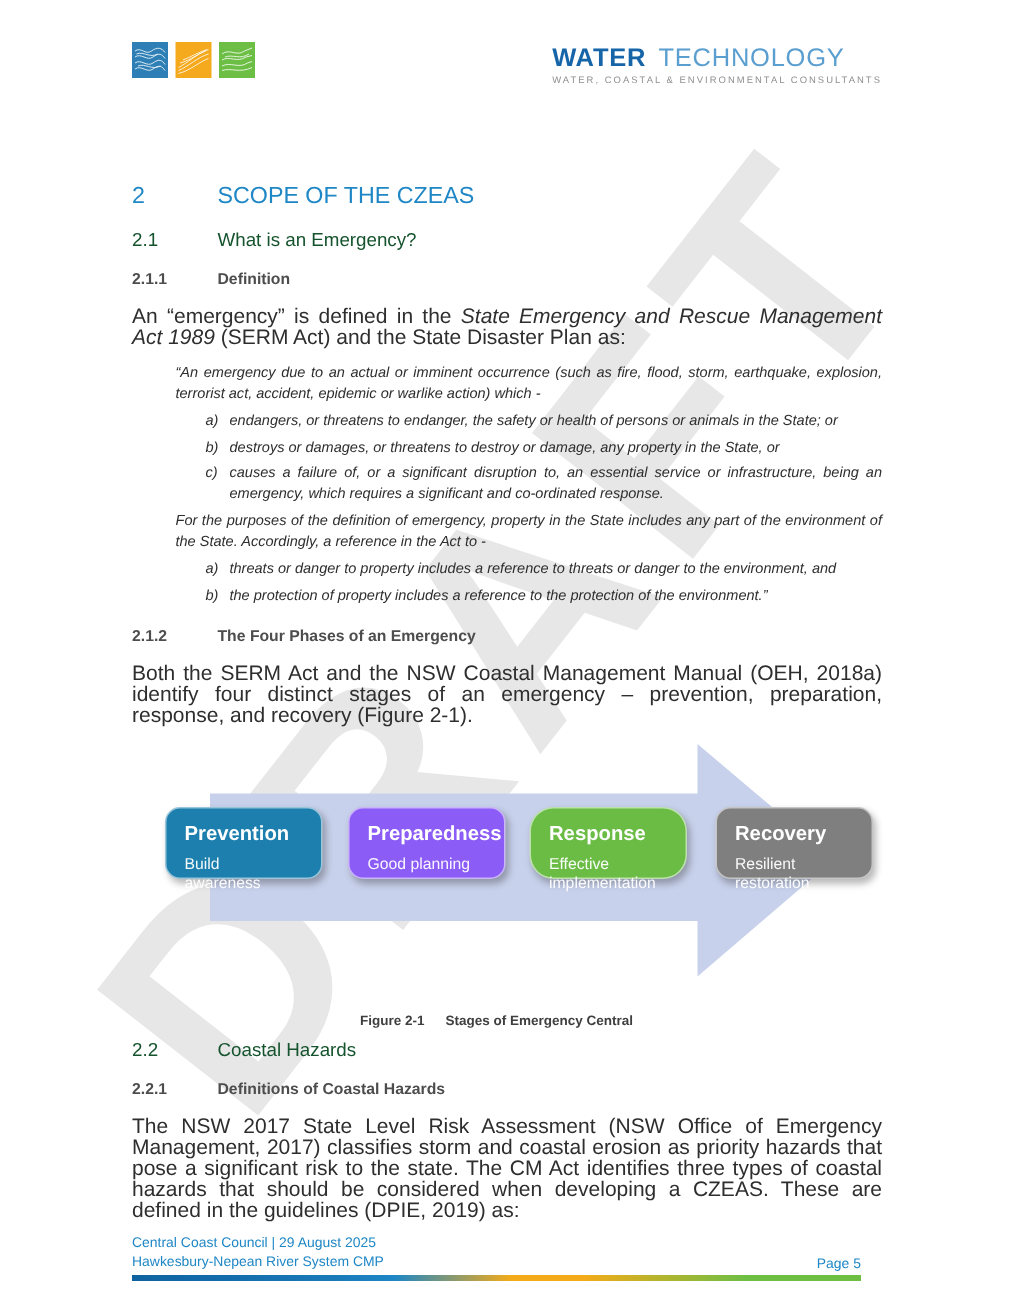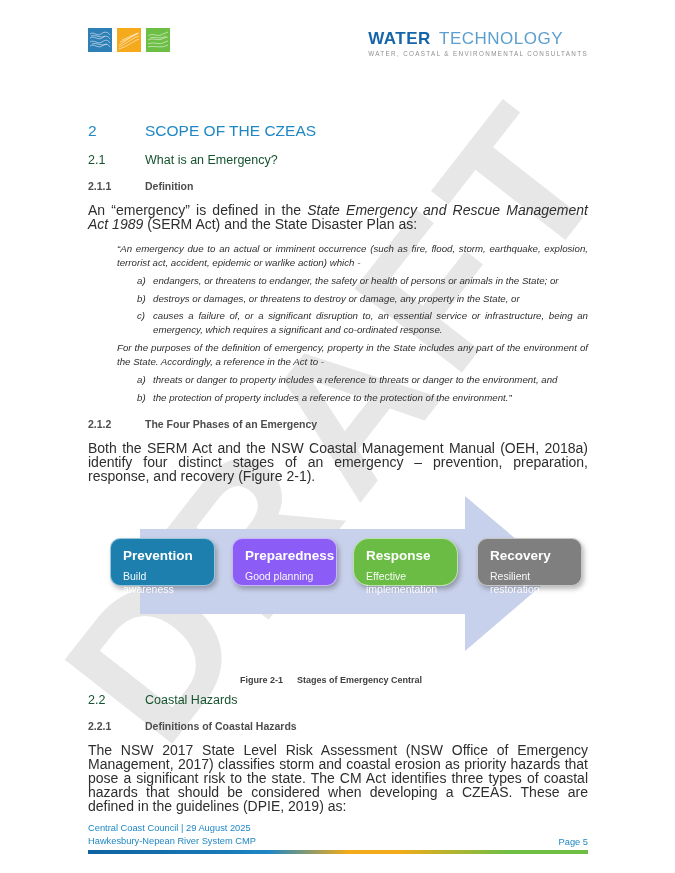--- a/index.html
+++ b/index.html
@@ -46,21 +46,21 @@
     padding:9px 12px; color:#fff; border:1px solid rgba(255,255,255,0.55);
     box-shadow:2px 3px 5px rgba(0,0,0,0.28);
   }
   .phase-title { font-size:13.5px; font-weight:700; line-height:16px; }
   .phase-sub { font-size:10.5px; line-height:13px; margin-top:6px; color:rgba(255,255,255,0.95); white-space:pre-line; }
   .b0 { left:22px; } .b1 { left:144px; } .b2 { left:265px;border-radius:16px; } .b3 { left:389px; }
   
   .caption { display:flex; margin-top:13px; margin-left:152px; font-size:9px; font-weight:700; color:#3f3f3f; }
   .caption .hnum { width:57px; flex:0 0 57px; }
   
-  .footer { position:absolute; left:88px; right:87px; bottom:19px; z-index:1; }
+  .footer { position:absolute; left:88px; right:101px; bottom:19px; z-index:1; }
   .footer-row { display:flex; justify-content:space-between; align-items:flex-end; }
   .footer-left { font-size:9.3px; line-height:12.5px; color:#1f87c5; }
   .footer-page { font-size:9.3px; color:#1f87c5; }
   .footer-bar { margin-top:3px; height:4px;
     background:linear-gradient(90deg,#0f62a0 0%,#1a7ab8 28%,#1e87c5 36%,#f3ab19 52%,#f3ab19 62%,#6fbe44 84%,#6fbe44 100%);
   }
   .italic { font-style:italic; }
 </style>
 </head>
 <body>

